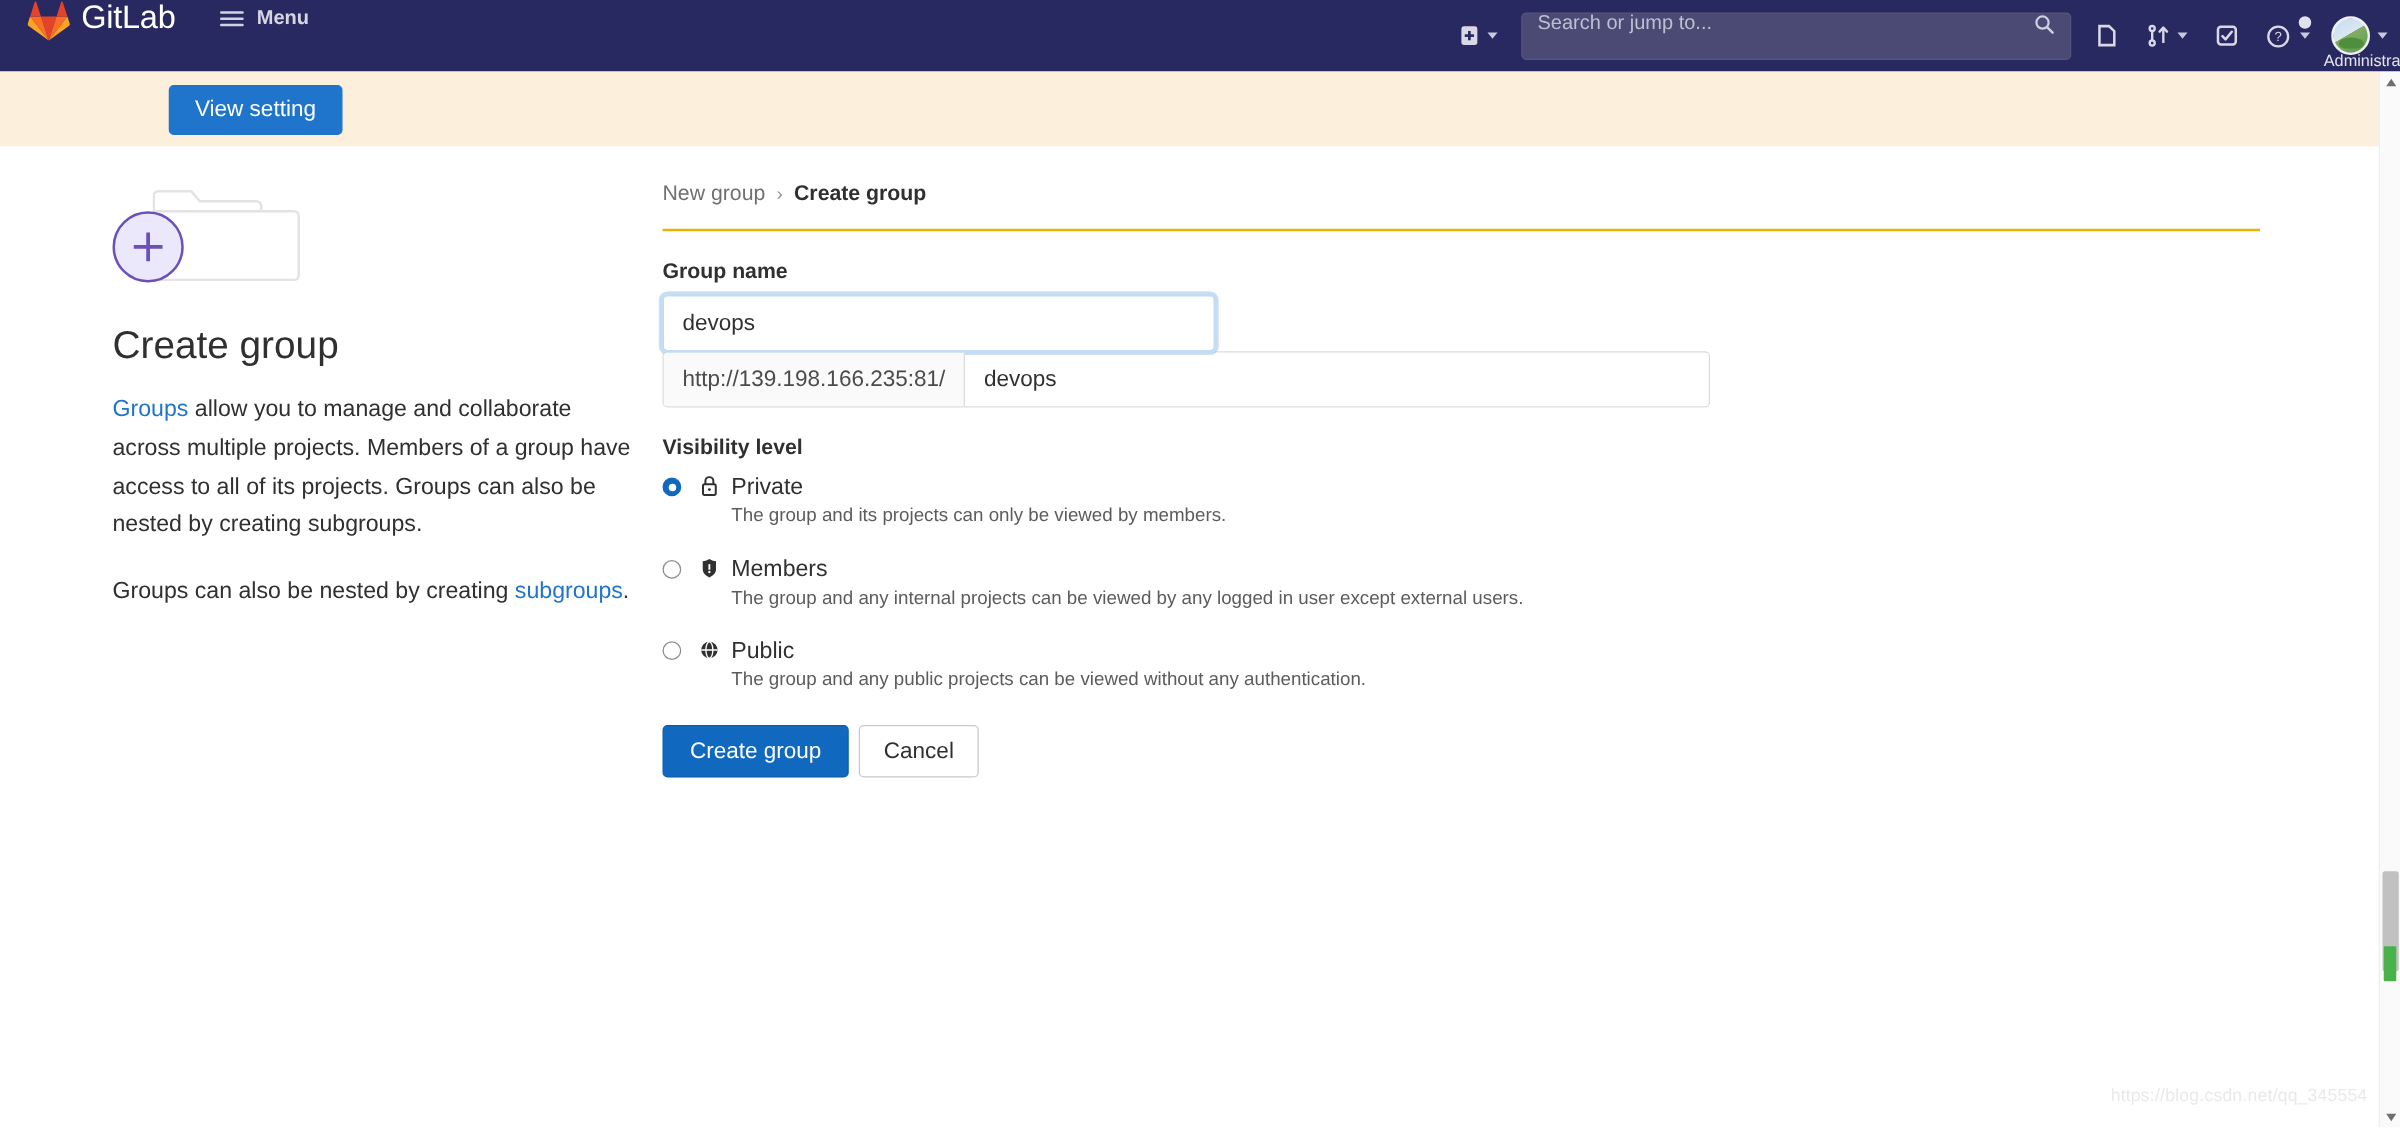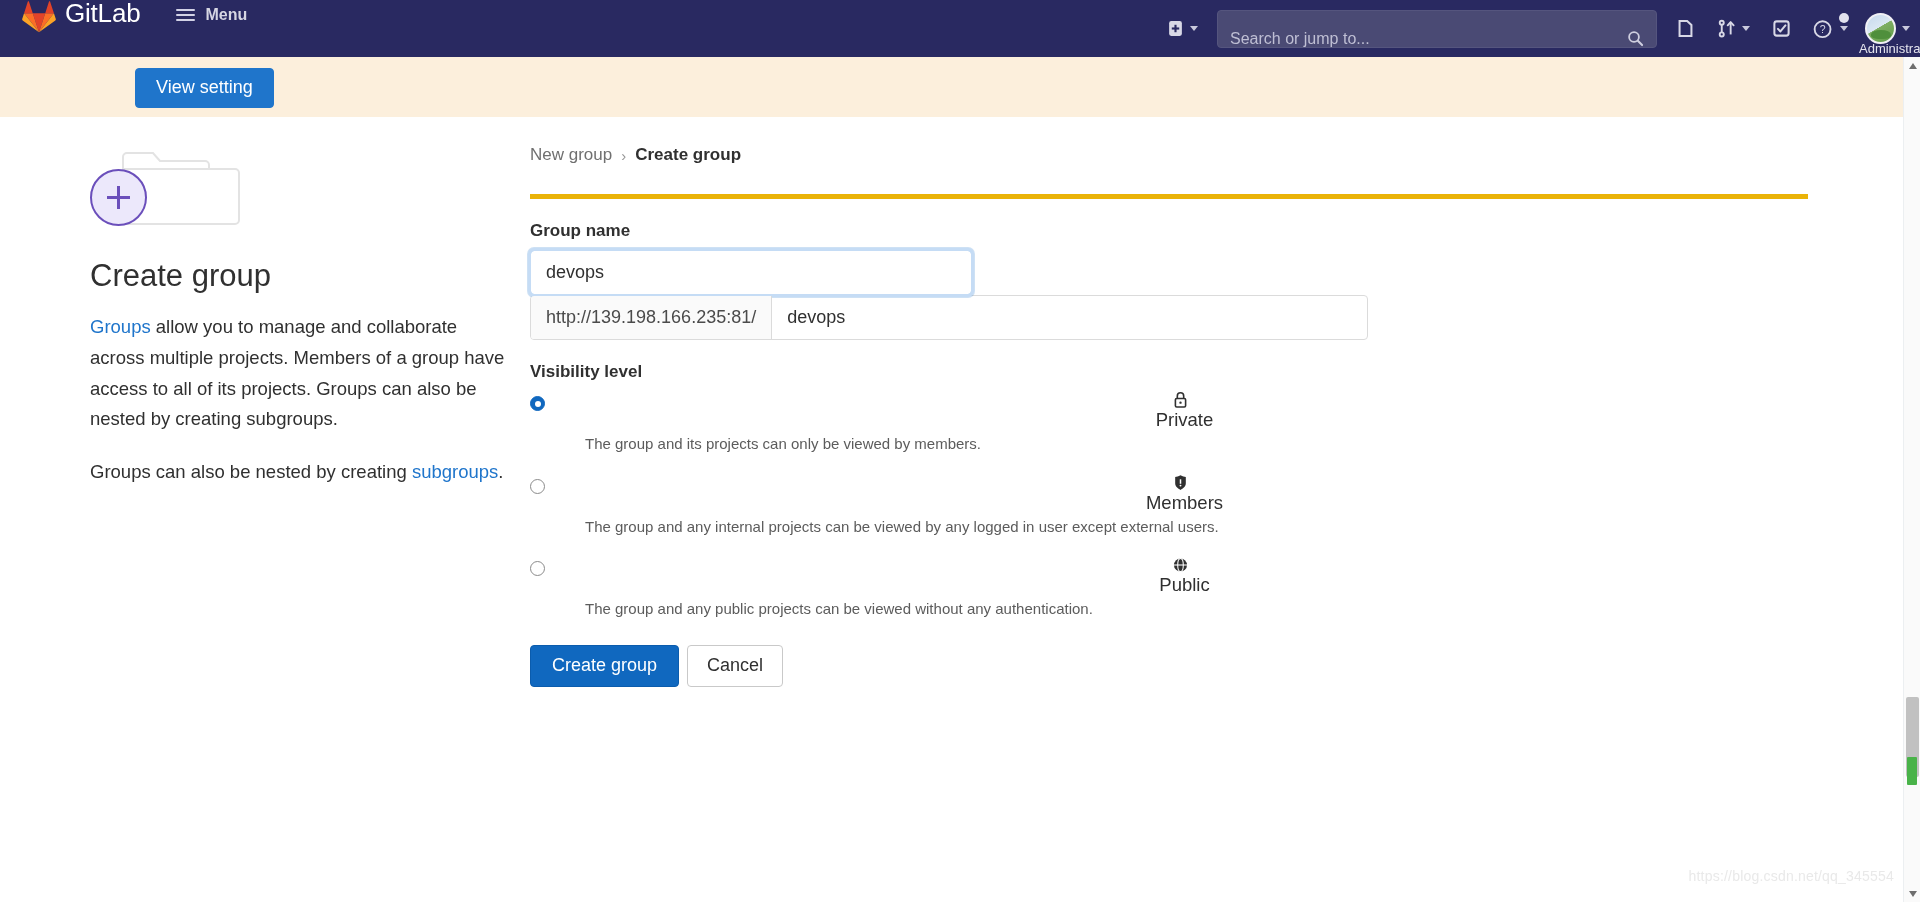--- a/index.html
+++ b/index.html
@@ -92,21 +92,21 @@
     border-top: 5px solid #c9c9dd;
     margin-left: 6px;
   }
   .search-box {
     width: 440px;
     height: 38px;
     background: #4a4a74;
     border: 1px solid #55557e;
     border-radius: 4px;
     display: flex;
-    align-items: flex-end;
+    align-items: flex-start;
     padding: 0 12px;
     margin: 12px 8px;
     cursor: text;
   }
   .search-box .ph {
     flex: 1;
     color: #bfbfd4;
     font-size: 16px;
     line-height: 1;
   }
@@ -239,22 +239,22 @@
   .form-col {
     position: absolute;
     left: 530px;
     top: 28px;
     width: 1280px;
   }
   .breadcrumb {
     font-size: 17px;
     display: flex;
     align-items: center;
-    padding-bottom: 29px;
-    border-bottom: 5px solid #eab308;
+    padding-bottom: 18px;
+    border-bottom: 2px solid #eab308;
     width: 1278px;
   }
   .bc-item { color: #707070; cursor: pointer; }
   .bc-sep { color: #959595; margin: 0 9px; font-size: 15px; }
   .bc-current { color: #303030; font-weight: bold; cursor: default; }
 
   .field-label {
     font-size: 17px;
     font-weight: bold;
     color: #303030;
@@ -343,21 +343,20 @@
     border-radius: 50%;
     background: #ffffff;
   }
   .vis-body { flex: 1; }
   .vis-head {
     display: flex;
     align-items: center;
     font-size: 18.5px;
     color: #303030;
     line-height: 1.25;
-    flex-direction: column;
   }
   .vis-ico {
     width: 17px; height: 17px;
     margin-right: 9px;
     display: inline-flex;
     align-items: center;
     justify-content: center;
   }
   .vis-ico svg { display: block; fill: #303030; }
   .vis-desc {

